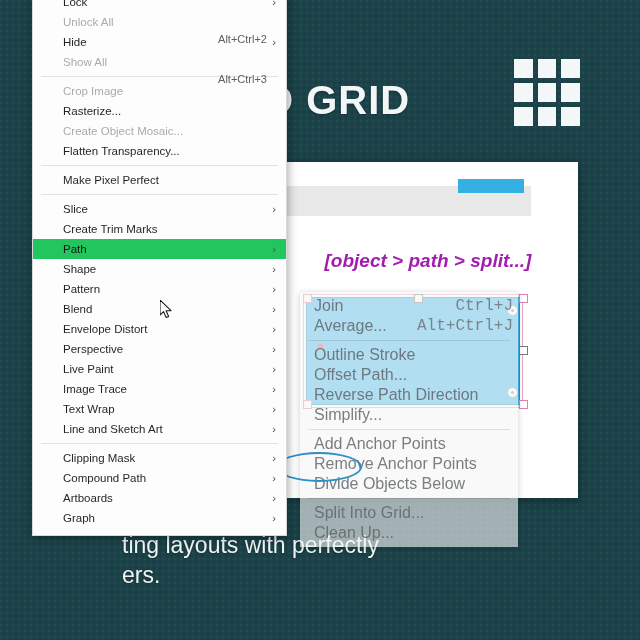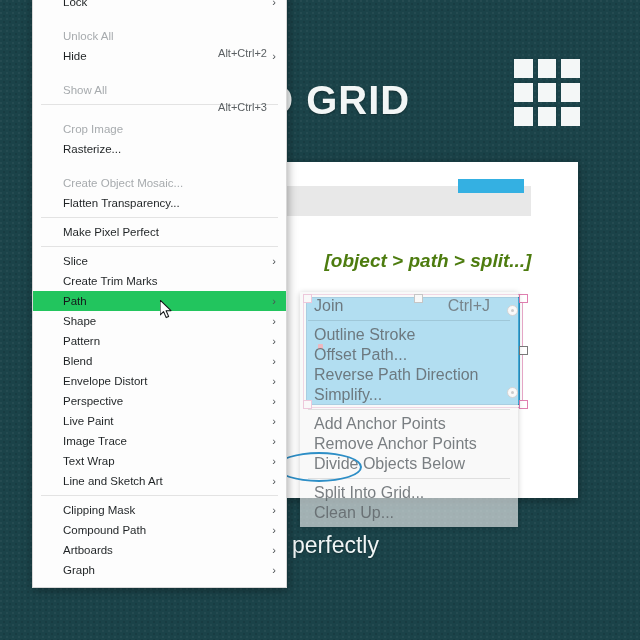--- a/index.html
+++ b/index.html
@@ -45,21 +45,21 @@
     overflow:hidden;
   }
   #app-card-toolbar{
     position:absolute;left:0;top:24px;width:245px;height:30px;background:#e8e8e8;
   }
   #app-card-blue-tab{
     position:absolute;left:172px;top:17px;width:66px;height:14px;background:#34b0e2;
   }
   #path-hint{
     position:absolute;left:-4px;top:88px;width:292px;text-align:center;
-    font-style:italic;font-weight:bold;font-size:19px;color:#4d7c0f;
+    font-style:italic;font-weight:bold;font-size:19px;color:#a21caf;
     white-space:nowrap;
   }
 
   
   #art-rect{
     position:absolute;left:306px;top:297px;width:212px;height:106px;
     background:#45b8e9;border:1px solid #2e8fc0;
     outline:1px solid #e7a7c8;outline-offset:2px;
   }
   .handle{position:absolute;width:7px;height:7px;background:#ffffff;border:1px solid #7a7a7a;}
@@ -74,21 +74,21 @@
     background:rgba(246,246,246,0.62);
     box-shadow:0 1px 6px rgba(0,0,0,.2);
     font-size:16px;color:#5e6468;
     padding:4px 0;
     z-index:3;
   }
   #submenu .row{
     position:relative;height:20px;line-height:20px;
     padding:0 10px 0 14px;white-space:nowrap;opacity:.82;
   }
-  #submenu .row .sc{position:absolute;right:28px;top:0;color:#6b7175;}
+  #submenu .row .sc{position:absolute;right:5px;top:0;color:#6b7175;font-family:Liberation Mono, monospace;}
   #submenu .sep{height:1px;margin:4px 8px;background:rgba(0,0,0,.10);}
   #ellipse-annot{
     position:absolute;left:276px;top:452px;width:82px;height:26px;
     border:2px solid #2d8ec6;border-radius:50%;z-index:6;pointer-events:none;
   }
 
   
   #context-menu{
     position:absolute;left:32px;top:-12px;width:253px;
     background:#fdfdfd;border:1px solid #d8d8d8;
@@ -100,21 +100,21 @@
   #context-menu .mi{
     position:relative;height:20px;line-height:20px;
     padding:0 24px 0 30px;white-space:nowrap;cursor:default;
   }
   #context-menu .mi .sc{
     position:absolute;right:19px;top:17px;color:#5b6063;font-size:11px;
   }
   #context-menu .mi .arw{
     position:absolute;right:10px;top:0;color:#4b5053;font-size:11px;
   }
-  #context-menu .mi.disabled{color:#a7abae;margin-top:14px;}
+  #context-menu .mi.disabled{color:#a7abae;}
   #context-menu .mi.selected{background:#22c55e;color:#14181a;}
   #context-menu .msep{height:1px;margin:4px 8px;background:#e3e3e3;}
 
   #cursor{
     position:absolute;left:160px;top:300px;width:14px;height:20px;z-index:20;
   }
 </style>
 </head>
 <body>
 
@@ -140,20 +140,21 @@
   </div>
 
 <div id="app-card">
   <div id="app-card-toolbar"></div>
   <div id="app-card-blue-tab"></div>
   <div id="path-hint">[object &gt; path &gt; split...]</div>
 </div>
 
 <div id="submenu">
     <div class="row"><span>Join</span><span class="sc">Ctrl+J</span></div>
+    <div class="row"><span>Average...</span><span class="sc">Alt+Ctrl+J</span></div>
     <div class="sep"></div>
     <div class="row"><span>Outline Stroke</span></div>
     <div class="row"><span>Offset Path...</span></div>
     <div class="row"><span>Reverse Path Direction</span></div>
     <div class="row"><span>Simplify...</span></div>
     <div class="sep"></div>
     <div class="row"><span>Add Anchor Points</span></div>
     <div class="row"><span>Remove Anchor Points</span></div>
     <div class="row"><span>Divide Objects Below</span></div>
     <div class="sep"></div>

